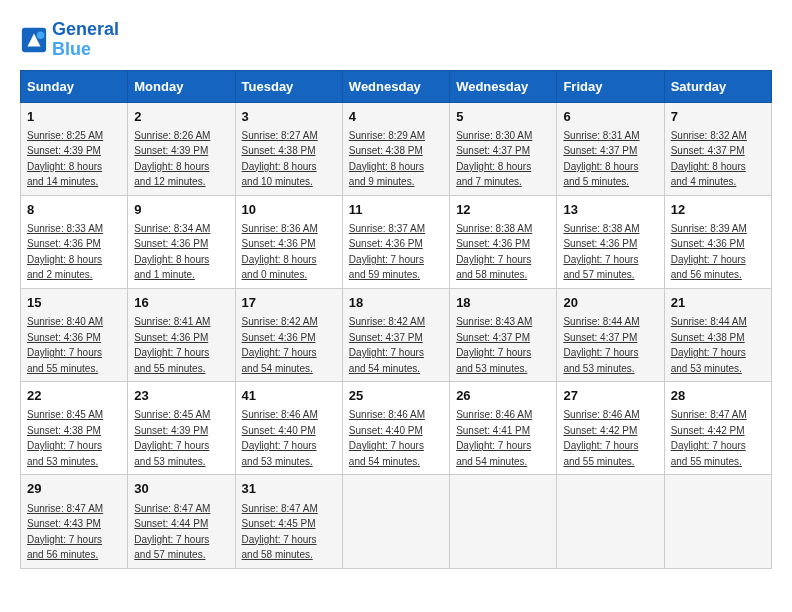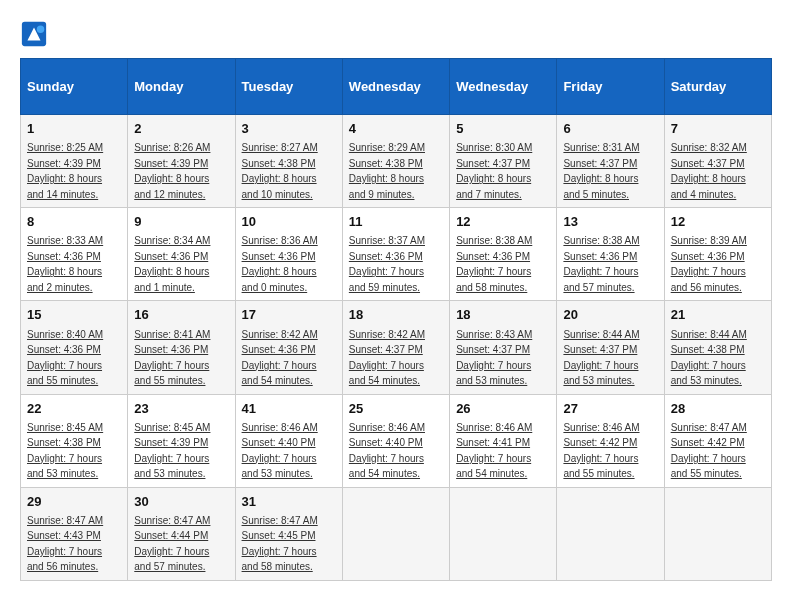--- a/index.html
+++ b/index.html
@@ -47,21 +47,21 @@
       color: #444;
     }
     table {
       width: 100%;
       border-collapse: collapse;
       font-size: 11px;
     }
     thead tr th {
       background-color: #1565c0;
       color: #fff;
-      padding: 20px 6px;
+      padding: 8px 6px;
       text-align: left;
       font-size: 13px;
       font-weight: bold;
       border: 1px solid #1255a0;
     }
     tbody tr td {
       border: 1px solid #ccc;
       padding: 5px 6px;
       vertical-align: top;
       width: 14.28%;
@@ -96,20 +96,24 @@
 </head>
 <body>
 
 <div class="header-area">
   <div class="logo">
     <svg class="logo-icon" viewBox="0 0 30 30">
       <rect x="2" y="2" width="26" height="26" rx="3" fill="#1565c0"></rect>
       <polygon points="8,22 15,8 22,22" fill="white"></polygon>
       <circle cx="22" cy="10" r="4" fill="#42a5f5"></circle>
     </svg>
+    <div class="logo-text">
+      <span>General</span><br>
+      <span style="color:#42a5f5;">Blue</span>
+    </div>
   </div>
   <div class="title-area">
   </div>
 </div>
 
 <table>
   <thead>
     <tr>
       <th>Sunday</th>
       <th>Monday</th>

